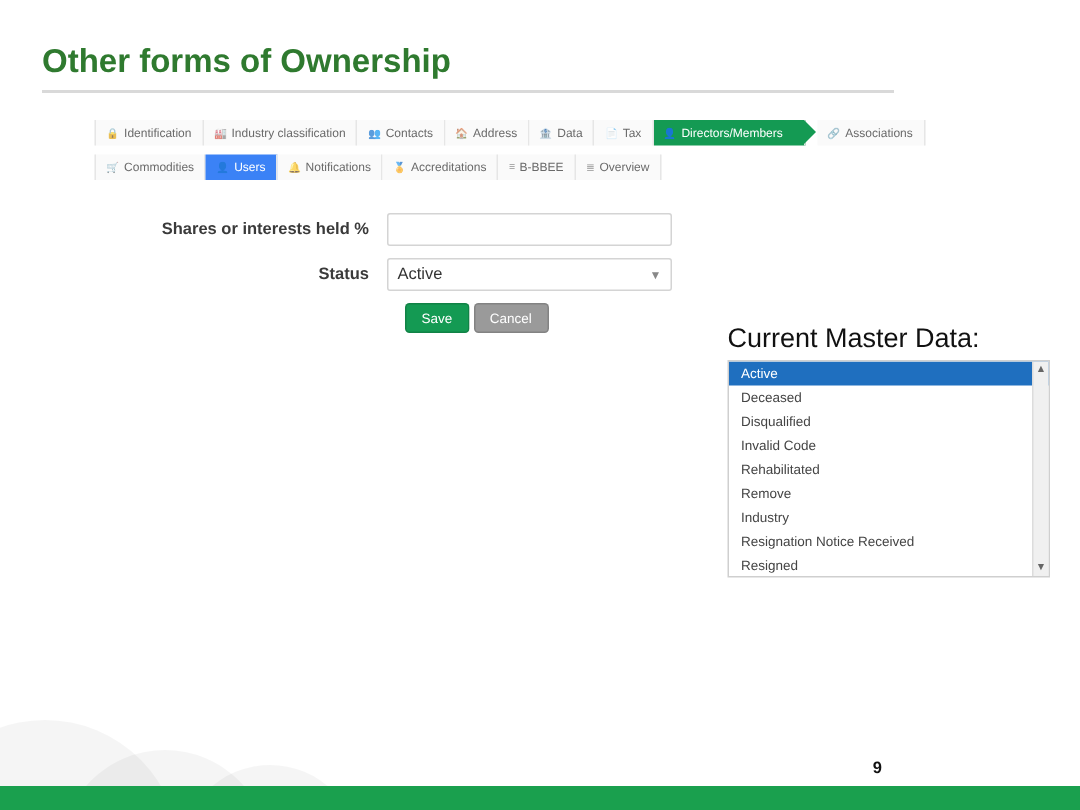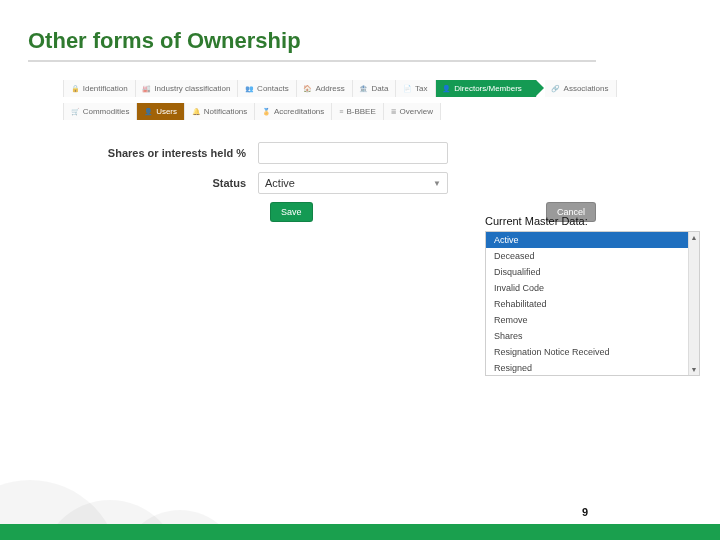--- a/index.html
+++ b/index.html
@@ -10,38 +10,38 @@
 
   
   .tabbar{display:flex;align-items:stretch;height:17px;font-size:8px;color:#6a6a6a;margin-bottom:6px;margin-left:35px;}
   .tab{display:flex;align-items:center;gap:3px;padding:0 7px;border-right:1px solid #e6e6e6;background:#fafafa;white-space:nowrap;}
   .tab:first-child{border-left:1px solid #e6e6e6;}
   .tab .ico{font-size:7px;opacity:.7;}
   .tab.active{background:#149a53;color:#fff;position:relative;padding-right:14px;}
   .tab.active .ico{opacity:1;}
   .tab.active::after{content:"";position:absolute;right:-8px;top:0;width:0;height:0;border-top:8.5px solid transparent;border-bottom:8.5px solid transparent;border-left:8px solid #149a53;}
   .tab.pad-after-arrow{margin-left:8px;}
-  .tab.small-active{background:#a16207;color:#fff;}
+  .tab.small-active{background:#3b82f6;color:#fff;}
   .tabbar2{margin-bottom:22px;}
 
   
   .form-row{display:flex;align-items:center;margin-bottom:8px;}
   .lbl{width:230px;text-align:right;padding-right:12px;font-size:11px;font-weight:bold;color:#3a3a3a;}
   .inp{width:190px;height:22px;border:1px solid #d4d4d4;border-radius:2px;background:#fff;}
   .status-field{width:190px;height:22px;border:1px solid #d4d4d4;border-radius:2px;background:#fff;display:flex;align-items:center;justify-content:space-between;padding:0 6px;font-size:11px;color:#333;}
   .status-field .caret{font-size:8px;color:#888;}
 
-  .btn-row{margin-left:242px;margin-top:8px;display:flex;gap:16px;justify-content:space-between;}
+  .btn-row{margin-left:242px;margin-top:8px;display:flex;gap:3px;}
   .btn{font-size:9px;padding:4px 10px;border:1px solid rgba(0,0,0,.15);border-radius:3px;color:#fff;}
   .btn-save{background:#149a53;}
   .btn-cancel{background:#9a9a9a;}
 
   
   .callout{position:absolute;left:485px;top:215px;width:215px;}
-  .callout-title{font-size:11px;color:#111;margin-bottom:4px;white-space:nowrap;}
+  .callout-title{font-size:18px;color:#111;margin-bottom:4px;white-space:nowrap;}
   .list-box{border:1px solid #cfcfcf;background:#fff;font-size:9px;color:#444;max-height:145px;overflow:hidden;position:relative;}
   .li{padding:3px 8px;}
   .li.sel{background:#1f6fbf;color:#fff;}
   .scroll-track{position:absolute;right:0;top:0;width:11px;height:100%;background:#f0f0f0;border-left:1px solid #dcdcdc;display:flex;flex-direction:column;align-items:center;justify-content:space-between;font-size:7px;color:#666;}
   .scroll-track .arrow{height:11px;line-height:11px;}
 
   
   .footer{position:absolute;left:0;bottom:0;width:720px;height:70px;overflow:hidden;}
   .green-bar{position:absolute;left:0;bottom:0;width:720px;height:16px;background:#1aa04e;}
   .c1,.c2,.c3{position:absolute;border-radius:50%;background:rgba(0,0,0,0.04);}
@@ -137,21 +137,21 @@
 
   <div class="callout">
     <div class="callout-title">Current Master Data:</div>
     <div class="list-box" id="status-list">
       <div class="li sel">Active</div>
         <div class="li">Deceased</div>
         <div class="li">Disqualified</div>
         <div class="li">Invalid Code</div>
         <div class="li">Rehabilitated</div>
         <div class="li">Remove</div>
-        <div class="li">Shares</div>
+        <div class="li">Industry</div>
         <div class="li">Resignation Notice Received</div>
         <div class="li">Resigned</div>
         <div class="scroll-track">
         <span class="arrow">▲</span>
         <span class="arrow">▼</span>
       </div>
     </div>
   </div>
 
   <div class="pagenum">9</div>

